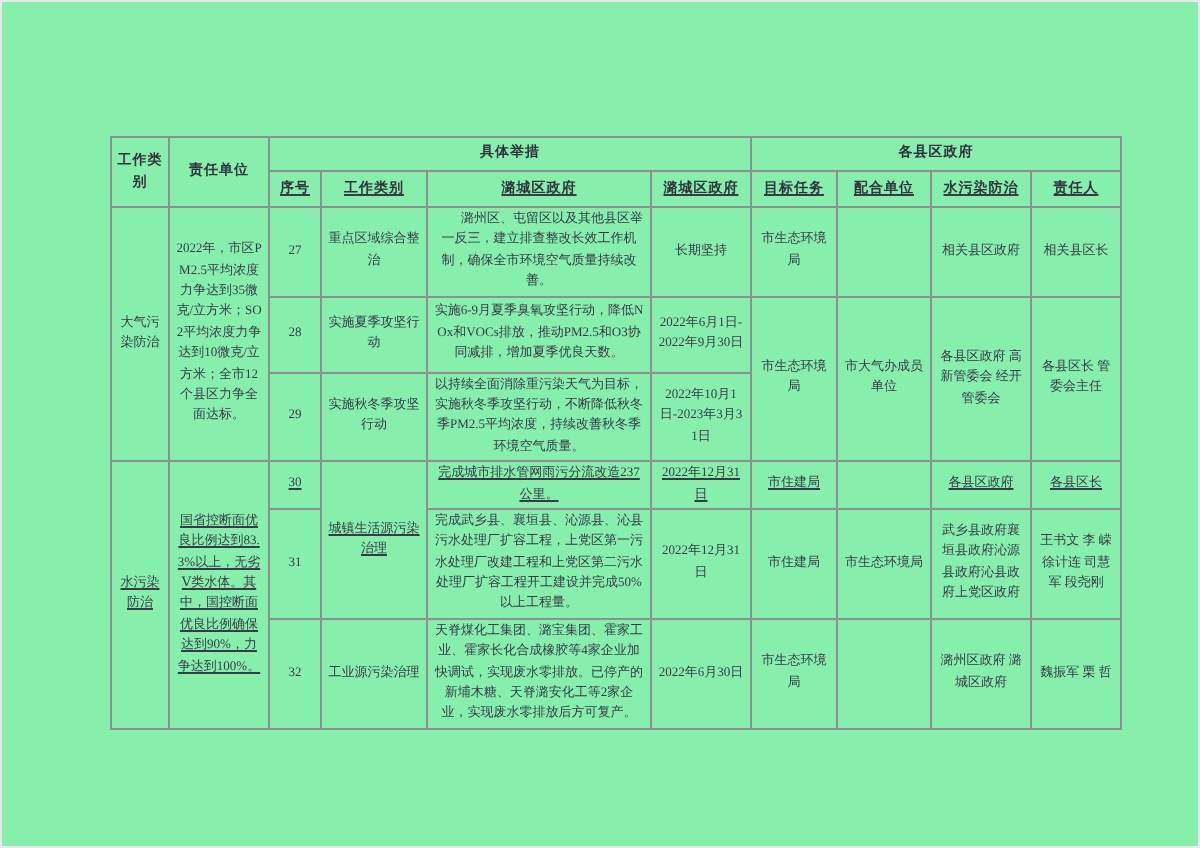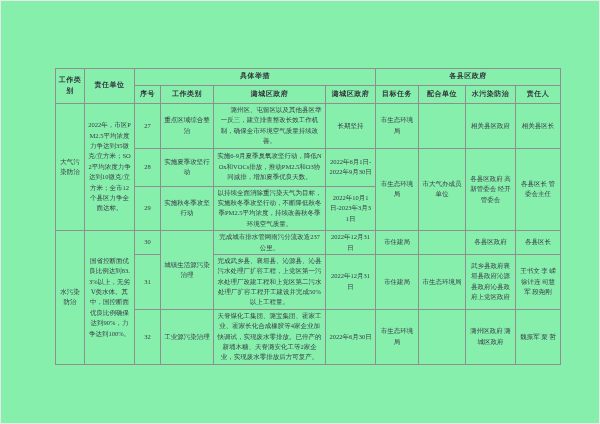--- a/index.html
+++ b/index.html
@@ -36,21 +36,21 @@
     font-weight:bold;
     padding:1px;
     letter-spacing:0.5px;
     color:#33333e;
   }
   .group-th{letter-spacing:2px;}
   .cat-cell{padding:1px 6px;font-weight:normal;}
   .target-cell{text-align:left;padding:2px 3px;}
   .content-cell{text-align:justify;padding:2px 5px;}
   tr.h17{height:17px;}
-  tr.h18{height:18px;}
+  tr.h18{height:18px;text-decoration:underline;}
   tr.h39{height:39px;}
   tr.h38{height:38px;}
   tr.h54{height:54px;}
   tr.h50{height:50px;}
 </style>
 </head>
 <body>
 
 <div class="page">
   <table class="doc-table">

